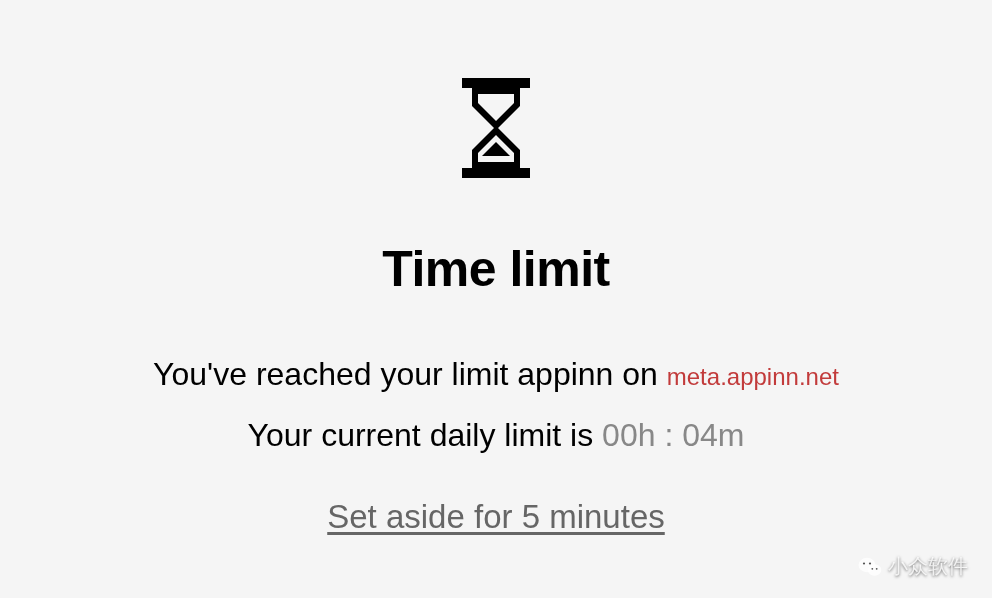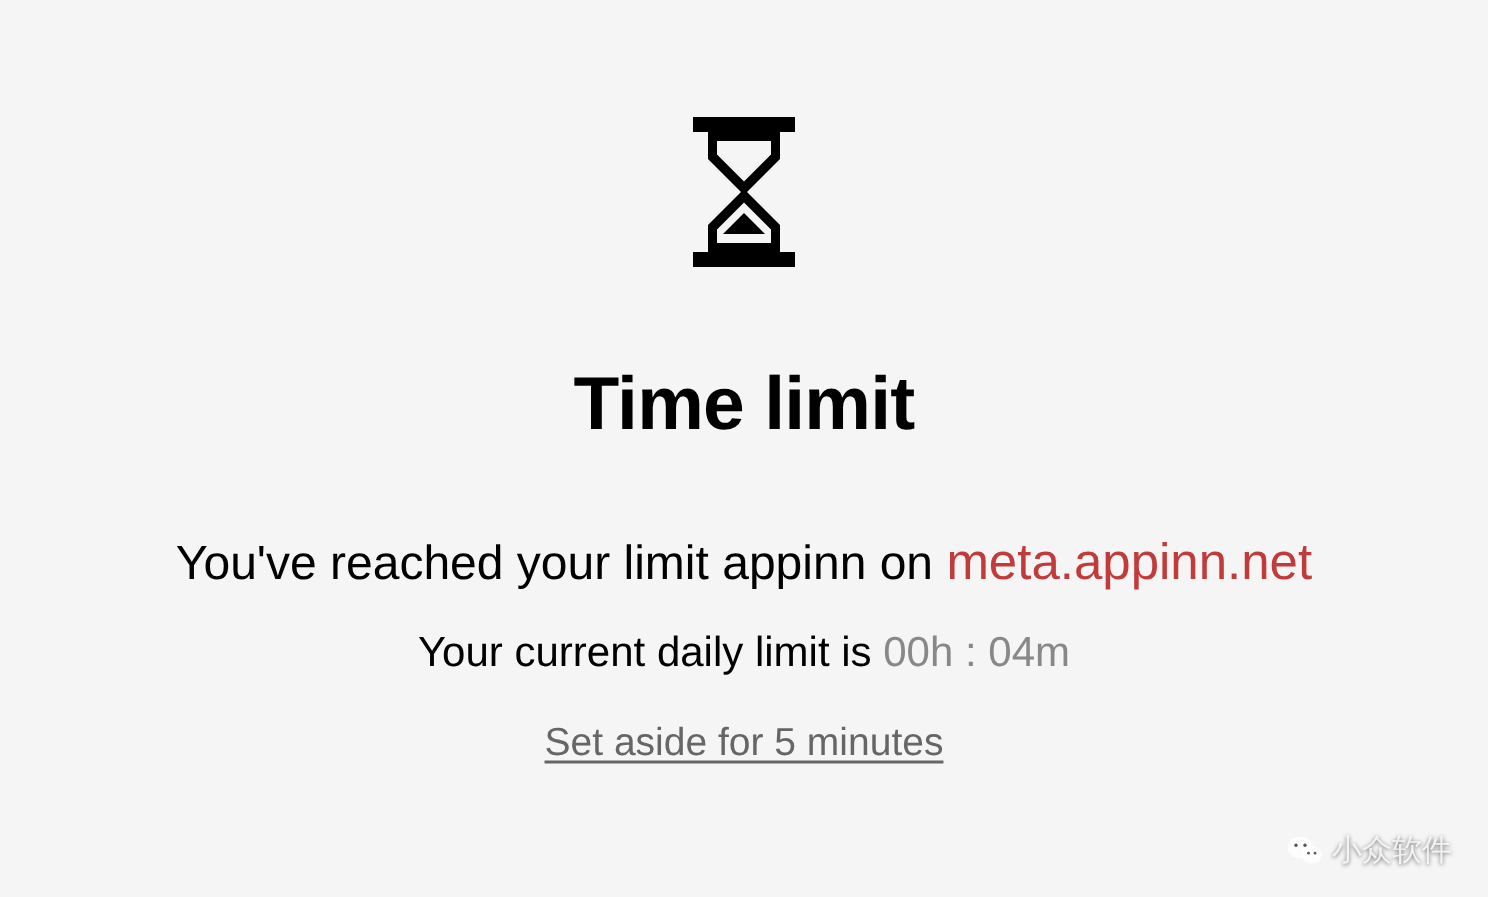--- a/index.html
+++ b/index.html
@@ -37,35 +37,35 @@
     }
     .message-line {
       margin-top: 58px;
       font-size: 32px;
       color: #000;
       font-weight: 400;
     }
     .site-name {
       color: #c23b3b;
       font-weight: 500;
-      font-size: 34px;
+      font-size: 24px;
     }
     .limit-line {
       margin-top: 24px;
-      font-size: 28px;
+      font-size: 32px;
       color: #000;
       font-weight: 400;
     }
     .limit-time {
       color: #888;
       font-weight: 400;
     }
     .set-aside-link {
-      margin-top: 28px;
-      font-size: 26px;
+      margin-top: 44px;
+      font-size: 33px;
       color: #666;
       text-decoration: underline;
       text-underline-offset: 4px;
       cursor: pointer;
     }
     .watermark {
       position: absolute;
       bottom: 18px;
       right: 24px;
       display: flex;

